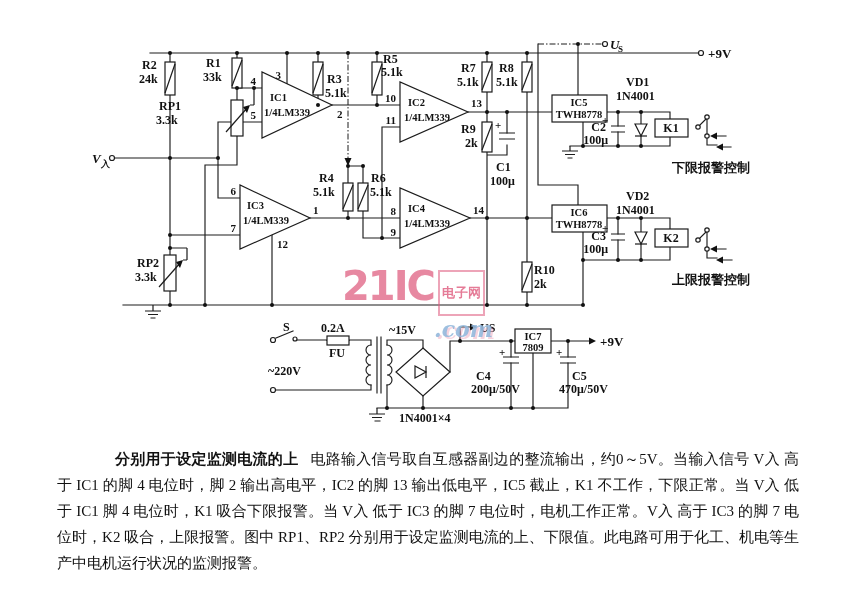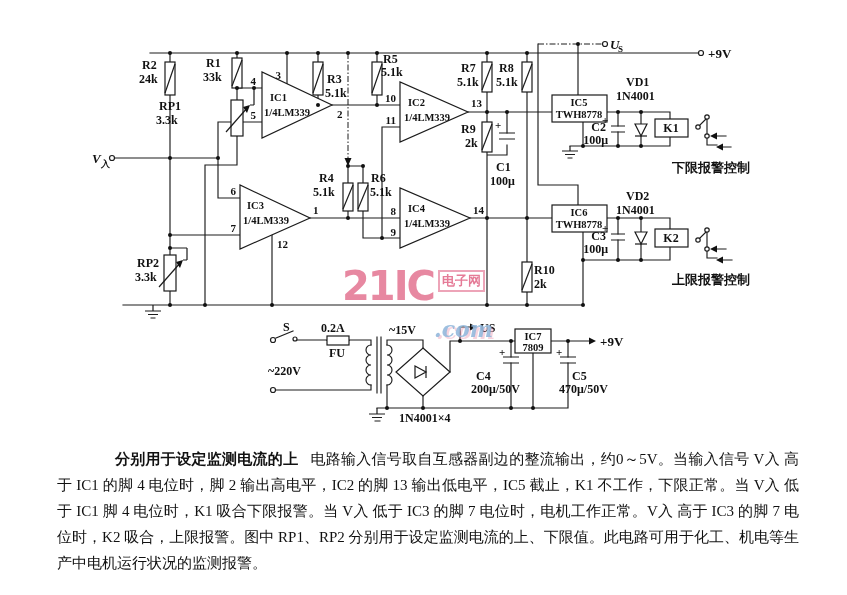--- a/index.html
+++ b/index.html
@@ -22,21 +22,21 @@
   .cjk{font-size:13px;font-weight:bold;}
   .it{font-size:13px;font-weight:bold;font-style:italic;}
   .sub{font-size:9px;font-weight:bold;}
   .plus{font-size:11px;font-weight:bold;}
   .mid{text-anchor:middle;}
   .end{text-anchor:end;}
   .wm{position:absolute;left:342px;top:264px;width:170px;height:60px;pointer-events:none;text-align:center;}
   .wm-big{position:absolute;left:0;top:2px;font-family:"DejaVu Sans",sans-serif;font-weight:bold;
           font-size:40px;line-height:1;color:rgba(222,90,125,0.72);letter-spacing:-2px;}
   .wm-box{position:absolute;left:96px;top:6px;font-family:"DejaVu Sans",sans-serif;font-weight:bold;
-          font-size:13px;color:rgba(222,90,125,0.8);border:2px solid rgba(222,90,125,0.55);padding:0 2px;}
+          font-size:13px;color:rgba(222,90,125,0.8);border:2px solid rgba(222,90,125,0.55);padding:12px 2px;}
   .wm-script{position:absolute;left:92px;top:32px;font-family:"DejaVu Serif",serif;font-style:italic;
           font-weight:bold;font-size:22px;color:rgba(148,184,219,0.9);
           text-shadow:2px 2px 0 rgba(230,130,160,0.35);margin-top:20px;}
   .caption{position:absolute;left:57px;top:446px;width:742px;}
   .caption p{margin:0;font-size:15px;line-height:26px;text-indent:58px;text-align:justify;}
   .cap-title{font-weight:bold;margin-right:12px;}
 </style>
 </head>
 <body>
 

